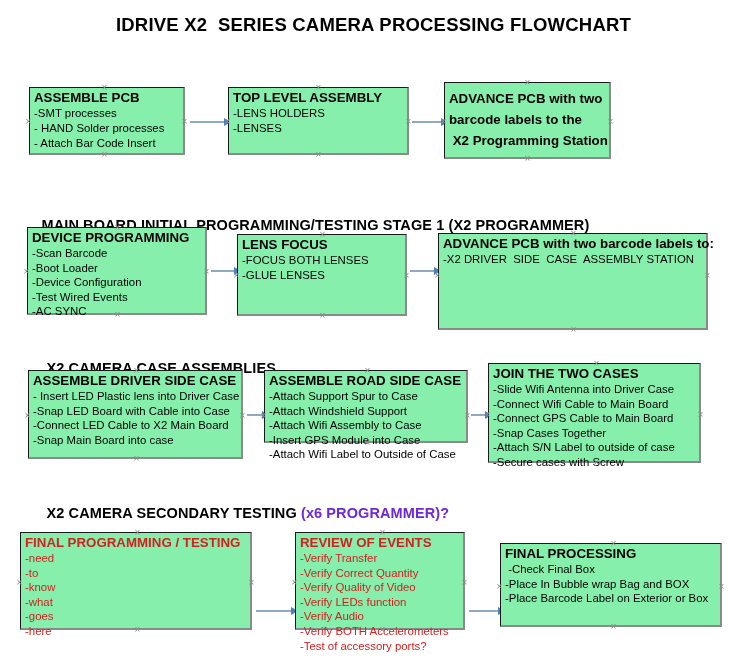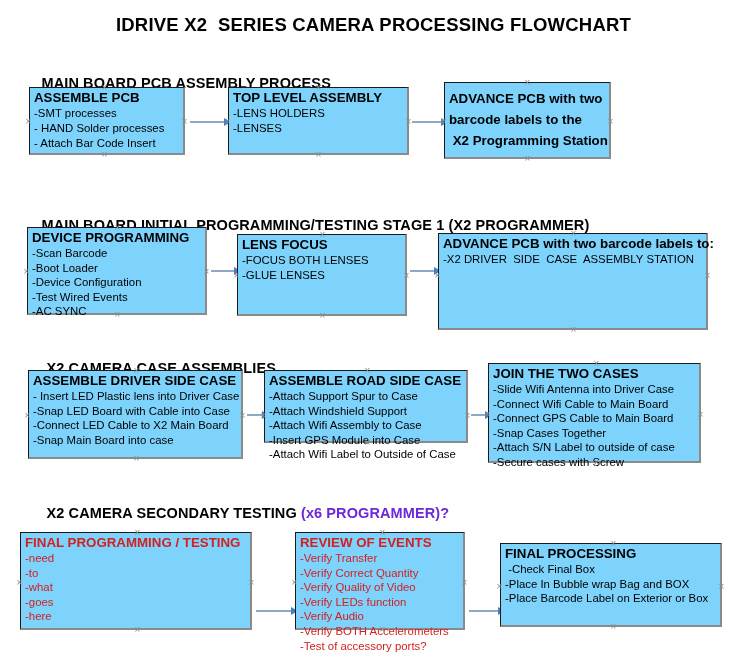--- a/index.html
+++ b/index.html
@@ -44,21 +44,21 @@
     white-space: pre;
   }
   .section-title .red-note {
     color: #6d28d9;
   }
 
   
   .box {
     position: absolute;
     box-sizing: border-box;
-    background: #7dd3fc;
+    background: #86efac;
     border: 1.2px solid #1a1a1a;
     border-right-color: #8a8a8a;
     border-bottom-color: #8a8a8a;
     border-right-width: 2px;
     border-bottom-width: 2px;
     overflow: visible;
   }
   .box .bx-inner {
     position: absolute;
     left: 4px;
@@ -112,23 +112,20 @@
   }
   .xmark::before { content: "\00D7"; }
 </style>
 </head>
 <body>
 
 <div id="canvas">
 
   <div class="doc-title">IDRIVE X2  SERIES CAMERA PROCESSING FLOWCHART</div>
 
-  <div class="section-title" style="left:25px; top:59px;">
-    <span>MAIN BOARD PCB ASSEMBLY PROCESS</span>
-  </div>
 
   <div class="box" style="left:29px; top:87px; width:156px; height:68px;">
     <div class="bx-inner">
       <div class="bx-head">ASSEMBLE PCB</div>
       <div class="bx-line">-SMT processes</div>
       <div class="bx-line">- HAND Solder processes</div>
       <div class="bx-line">- Attach Bar Code Insert</div>
     </div>
     <div class="xmark" style="left:70px; top:-5px;"></div>
     <div class="xmark" style="left:70px; bottom:-6px;"></div>
@@ -271,20 +268,21 @@
 
   <div class="section-title" style="left:30px; top:489px;">
     <span>X2 CAMERA SECONDARY TESTING </span><span class="red-note">(x6 PROGRAMMER)?</span>
   </div>
 
   <div class="box red tight" style="left:20px; top:532px; width:232px; height:98px;">
     <div class="bx-inner">
       <div class="bx-head">FINAL PROGRAMMING / TESTING</div>
       <div class="bx-line">-need</div>
       <div class="bx-line">-to</div>
+      <div class="bx-line">-know</div>
       <div class="bx-line">-what</div>
       <div class="bx-line">-goes</div>
       <div class="bx-line">-here</div>
     </div>
     <div class="xmark" style="left:112px; top:-5px;"></div>
     <div class="xmark" style="left:112px; bottom:-6px;"></div>
     <div class="xmark" style="left:-6px; top:45px;"></div>
     <div class="xmark" style="right:-6px; top:45px;"></div>
   </div>
 

